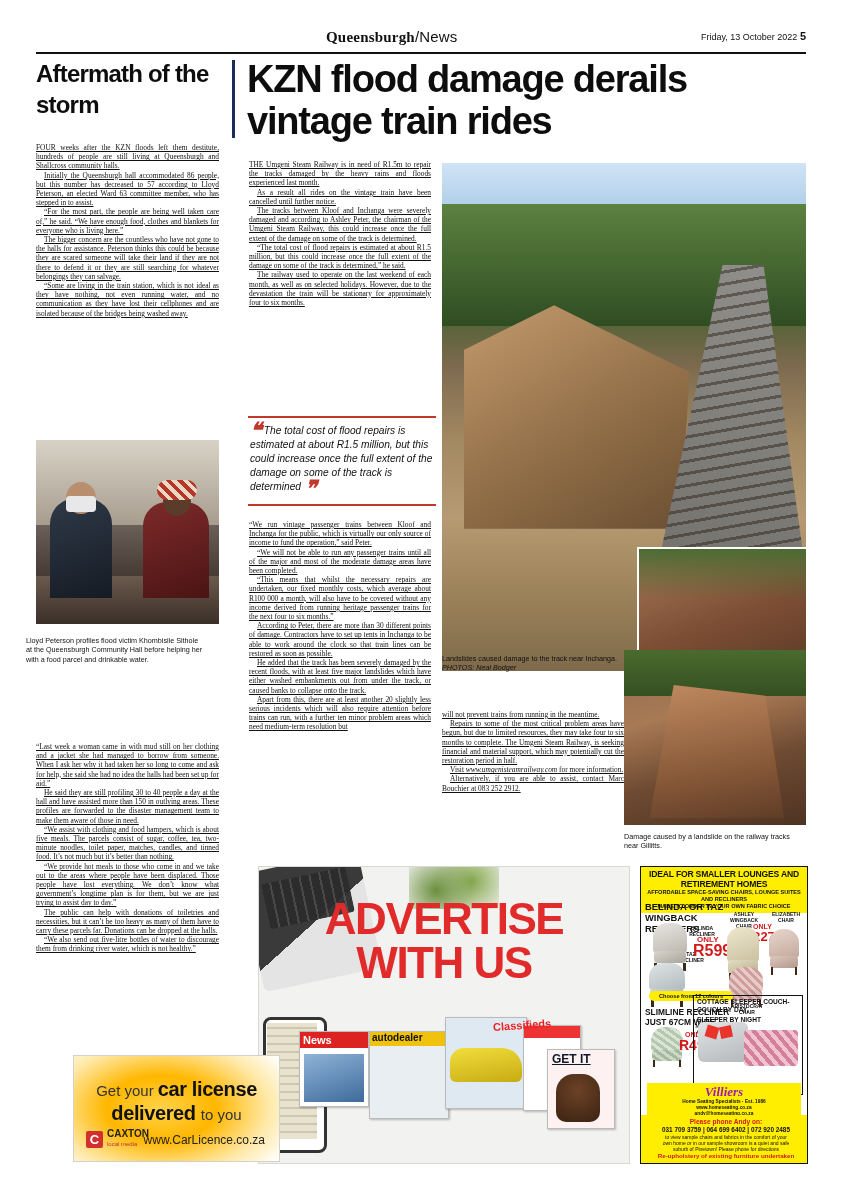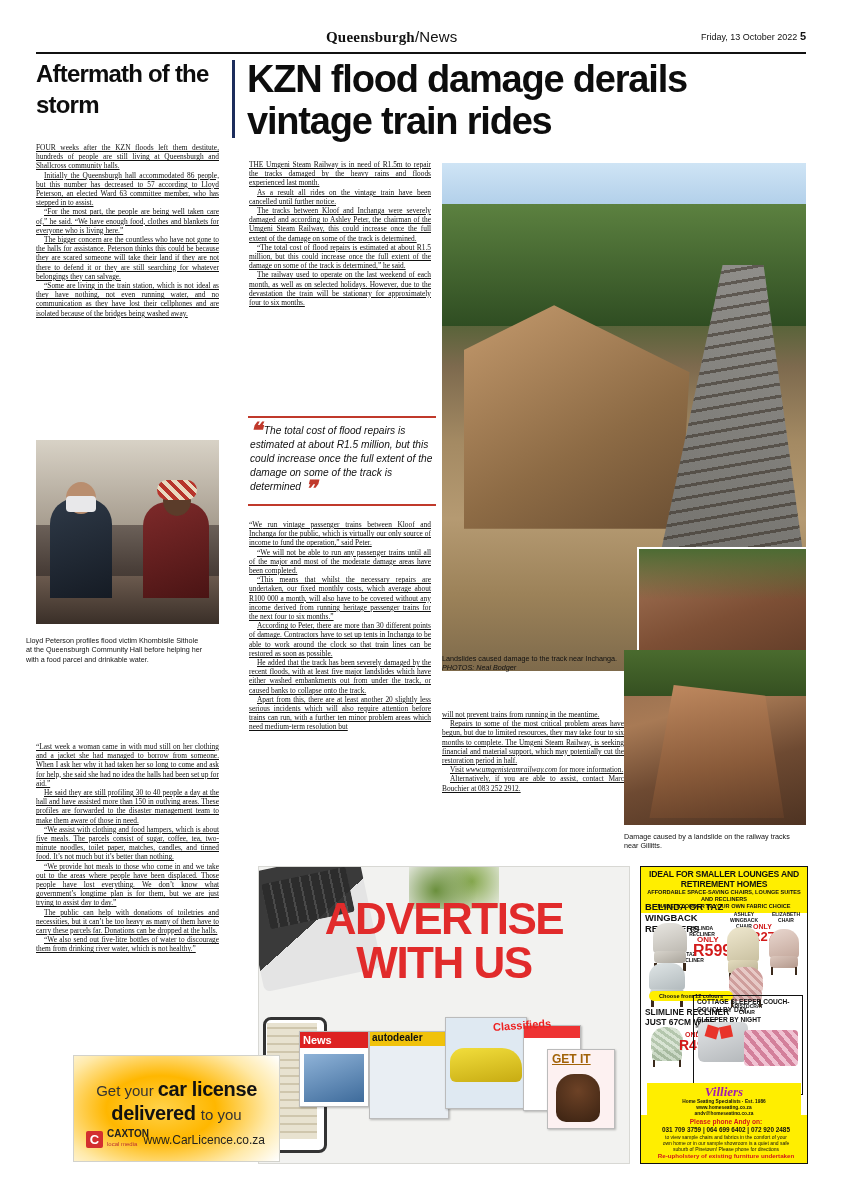--- a/index.html
+++ b/index.html
@@ -149,21 +149,21 @@
   #ad-advertise .m2-band{position:absolute;left:0;top:0;width:100%;height:14px;background:#f0c20b;}
   #ad-advertise .m2-txt{position:absolute;left:2px;top:0px;font-family:"Liberation Sans",sans-serif;
     font-weight:bold;font-size:10px;color:#111;}
   #ad-advertise .m3{left:150px;top:2px;width:80px;height:90px;background:#dfe9f2;}
   #ad-advertise .m3-car{position:absolute;left:4px;top:30px;width:72px;height:34px;
     background:linear-gradient(170deg,#f2de3c,#c7ab12);border-radius:14px 20px 6px 6px;}
   #ad-advertise .m4{left:228px;top:10px;width:56px;height:84px;background:#fff;}
   #ad-advertise .m4-band{position:absolute;left:0;top:0;width:100%;height:12px;background:#e33;}
   #ad-advertise .m5{left:252px;top:34px;width:66px;height:78px;background:#fdf1f1;}
   #ad-advertise .m5-head{position:absolute;left:4px;top:2px;font-family:"Liberation Sans",sans-serif;
-    font-weight:bold;font-size:12px;color:#a16207;text-decoration:underline;}
+    font-weight:bold;font-size:12px;color:#0f172a;text-decoration:underline;}
   #ad-advertise .m5-face{position:absolute;left:8px;top:24px;width:44px;height:48px;
     background:radial-gradient(circle at 50% 35%,#6d4226,#3a2212);border-radius:18px 18px 10px 10px;}
   #ad-advertise .classifieds{position:absolute;left:198px;top:4px;
     font-family:"Liberation Sans",sans-serif;font-weight:bold;font-size:11px;color:#e22;
     transform:rotate(-4deg);}
   .ad-foot{position:absolute;left:0;bottom:14px;width:100%;text-align:center;
     font-family:"Liberation Sans",sans-serif;font-weight:bold;font-size:17px;line-height:21px;
     color:#111;}
 
   

